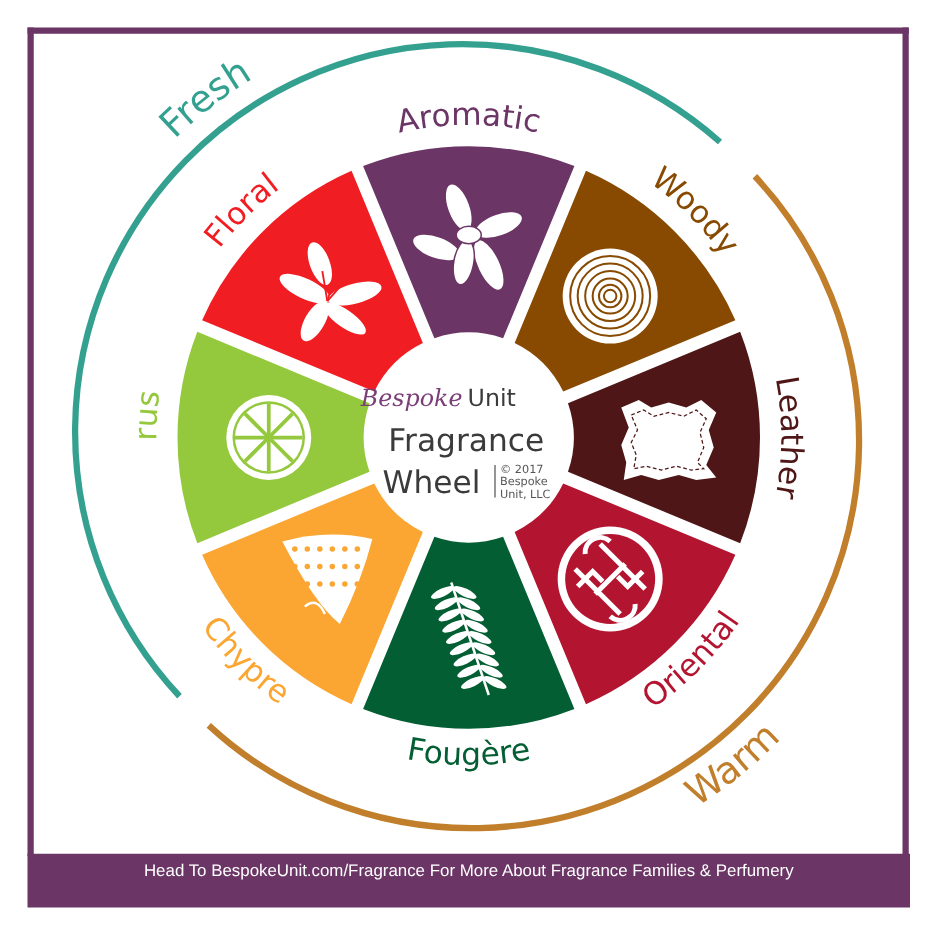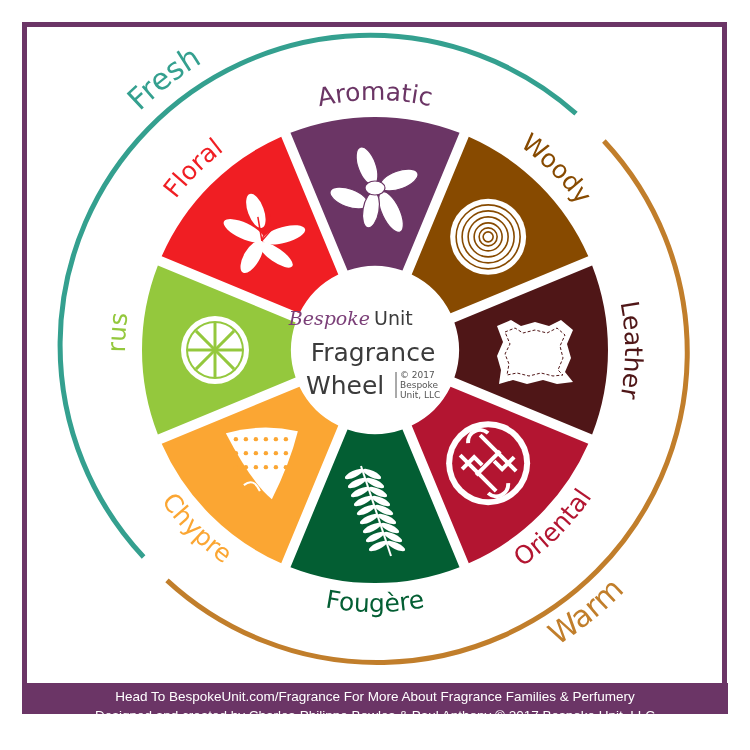--- a/index.html
+++ b/index.html
@@ -1,18 +1,18 @@
 <!DOCTYPE html>
 <html><head>
 <meta charset="utf-8">
 <style>
   html, body { margin:0; padding:0; background:#ffffff; }
   body { width:750px; height:750px; position:relative; overflow:hidden; font-family:"DejaVu Sans", sans-serif; }
   .frame { position:absolute; left:22px; top:22px; width:695px; height:658px; border:5px solid #6b3566; border-bottom:none; box-sizing:content-box; }
-  .footer { position:absolute; left:22px; top:683px; width:706px; height:31px; background:#6b3566; color:#ffffff; text-align:center; font-family:"Liberation Sans", sans-serif; font-size:13.5px; line-height:19px; padding-top:4px; box-sizing:border-box; }
+  .footer { position:absolute; left:22px; top:683px; width:706px; height:43px; background:#6b3566; color:#ffffff; text-align:center; font-family:"Liberation Sans", sans-serif; font-size:13.5px; line-height:19px; padding-top:4px; box-sizing:border-box; }
   .footer div { white-space:nowrap; }
   svg.wheel { position:absolute; left:0; top:0; }
   .seg-label { font-family:"DejaVu Sans", sans-serif; font-size:25px; }
   .group-label { font-family:"DejaVu Sans", sans-serif; font-size:30px; }
   .center-brand { font-family:"DejaVu Serif", serif; font-style:italic; font-size:19px; fill:#7b3f78; }
   .center-unit { font-family:"DejaVu Sans", sans-serif; font-size:19px; fill:#3b3b3b; }
   .center-title { font-family:"DejaVu Sans", sans-serif; font-size:25px; fill:#3b3b3b; }
   .center-small { font-family:"DejaVu Sans", sans-serif; font-size:9px; fill:#555555; }
 </style>
 </head>
@@ -171,14 +171,13 @@
       <text class="seg-label" fill="#94c83d"><textPath href="#labelCW" startOffset="0.00%" text-anchor="middle">Citrus</textPath></text>
       <text class="seg-label" fill="#f01e23"><textPath href="#labelCW" startOffset="12.50%" text-anchor="middle">Floral</textPath></text>
     </g>
 
   <text class="group-label" fill="#34a08f"><textPath href="#groupCW" startOffset="14.5%" text-anchor="middle">Fresh</textPath></text>
   <text class="group-label" fill="#c17e2b"><textPath href="#groupCCW" startOffset="35.8%" text-anchor="middle">Warm</textPath></text>
 </svg>
 
 <div class="footer">
   <div>Head To BespokeUnit.com/Fragrance For More About Fragrance Families &amp; Perfumery</div>
-  <div>Designed and created by Charles-Philippe Bowles &amp; Paul Anthony © 2017 Bespoke Unit, LLC</div>
 </div>
 
 </body></html>

